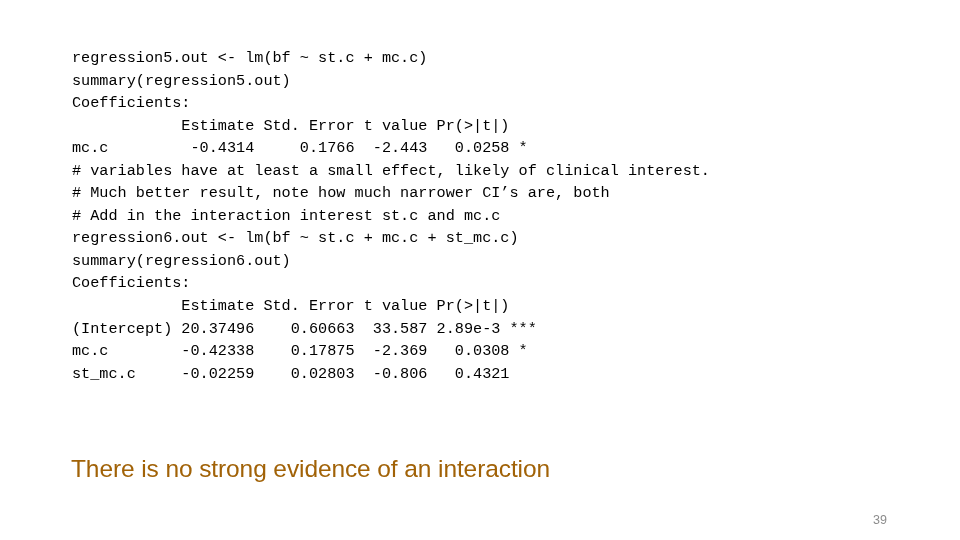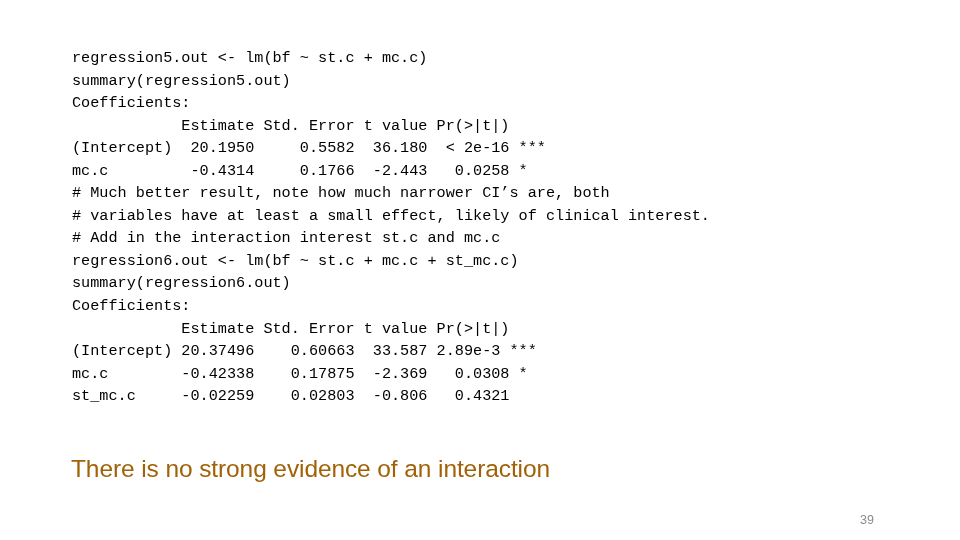--- a/index.html
+++ b/index.html
@@ -57,42 +57,41 @@
     white-space: pre;
     letter-spacing: -0.1px;
   }
 
   
   #page-number {
     position: absolute;
     left: 860px;
     top: 504px;
     width: 40px;
-    text-align: left;
+    text-align: center;
     font-family: "Liberation Sans", sans-serif;
     font-size: 12.5px;
     line-height: 16px;
     color: #8c8c8c;
     white-space: pre;
   }
 </style>
 </head>
 <body>
 
 <div id="slide">
 
   <div id="code-block">
     <div class="code-line">regression5.out &lt;- lm(bf ~ st.c + mc.c)</div>
     <div class="code-line">summary(regression5.out)</div>
     <div class="code-line">Coefficients:</div>
     <div class="code-line">            Estimate Std. Error t value Pr(&gt;|t|)</div>
-    <div class="code-line">(Intercept)  20.1950     0.5582  36.180  &lt; 2e-16 ***</div>
     <div class="code-line">mc.c         -0.4314     0.1766  -2.443   0.0258 *</div>
+    <div class="code-line"># variables have at least a small effect, likely of clinical interest.</div>
     <div class="code-line"># Much better result, note how much narrower CI’s are, both</div>
-    <div class="code-line"># variables have at least a small effect, likely of clinical interest.</div>
     <div class="code-line"># Add in the interaction interest st.c and mc.c</div>
     <div class="code-line">regression6.out &lt;- lm(bf ~ st.c + mc.c + st_mc.c)</div>
     <div class="code-line">summary(regression6.out)</div>
     <div class="code-line">Coefficients:</div>
     <div class="code-line">            Estimate Std. Error t value Pr(&gt;|t|)</div>
     <div class="code-line">(Intercept) 20.37496    0.60663  33.587 2.89e-3 ***</div>
     <div class="code-line">mc.c        -0.42338    0.17875  -2.369   0.0308 *</div>
     <div class="code-line">st_mc.c     -0.02259    0.02803  -0.806   0.4321</div>
   </div>
 

